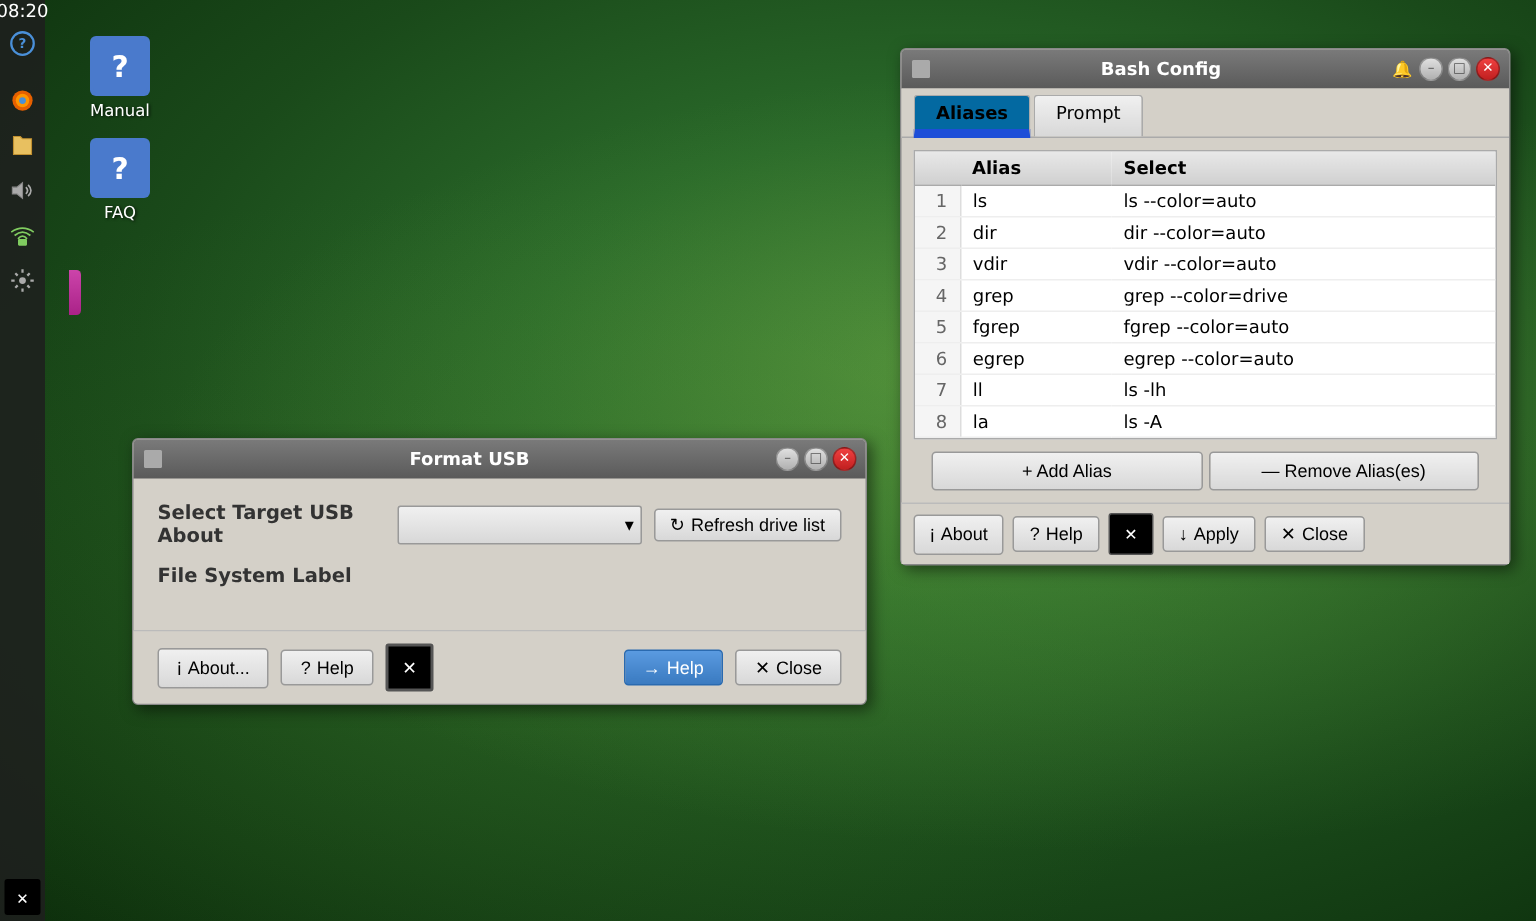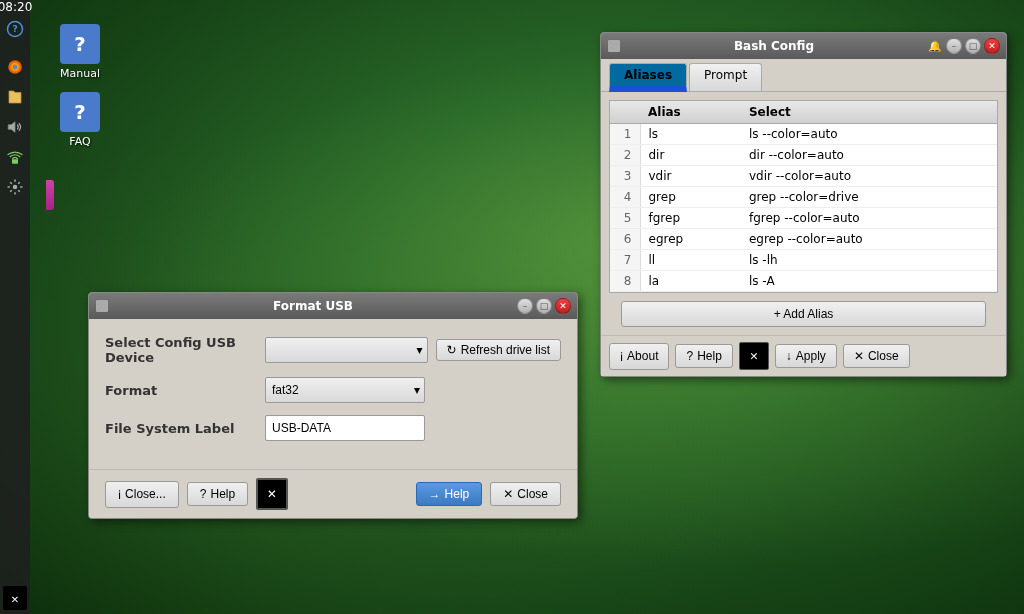--- a/index.html
+++ b/index.html
@@ -541,49 +541,40 @@
       <span class="window-title">Format USB</span>
       <div class="window-controls">
         <div class="win-btn win-btn-minimize">–</div>
         <div class="win-btn win-btn-maximize">□</div>
         <div class="win-btn win-btn-close">✕</div>
       </div>
     </div>
 
     <div class="window-content">
       <div class="form-row">
-        <span class="form-label">Select Config USB Device</span>
+        <span class="form-label">Select Target USB About</span>
         <div class="select-wrapper">
           <select class="form-select" style="width:100%;"></select>
         </div>
         <button class="refresh-btn">
           <span>↻</span>
           <span>Refresh drive list</span>
         </button>
       </div>
 
-      <div class="form-row">
-        <span class="form-label">Format</span>
-        <div class="select-wrapper" style="max-width:160px;">
-          <select class="form-select" style="width:100%;">
-            <option>fat32</option>
-          </select>
-        </div>
-      </div>
 
       <div class="form-row">
         <span class="form-label">File System Label</span>
-        <input class="form-control" type="text" style="max-width: 160px;" value="USB-DATA">
       </div>
     </div>
 
     <div class="window-footer">
       <button class="footer-btn">
         <span>ℹ</span>
-        <span>Close...</span>
+        <span>About...</span>
       </button>
       <button class="footer-btn">
         <span>?</span>
         <span>Help</span>
       </button>
       <div class="mx-logo-btn">
         <svg viewBox="0 0 24 24" width="20" height="20">
           <text x="12" y="17" text-anchor="middle" fill="white" font-size="14" font-weight="bold">✕</text>
         </svg>
       </div>
@@ -671,20 +662,23 @@
       <td>ls -A</td>
     </tr>
           </tbody>
       </table>
     </div>
 
     <div class="alias-actions">
       <button class="alias-btn">
         <span>+ Add Alias</span>
       </button>
+      <button class="alias-btn">
+        <span>— Remove Alias(es)</span>
+      </button>
     </div>
 
     <div class="bash-footer">
       <button class="bash-footer-btn">
         <span>ℹ</span>
         <span>About</span>
       </button>
       <button class="bash-footer-btn">
         <span>?</span>
         <span>Help</span>

